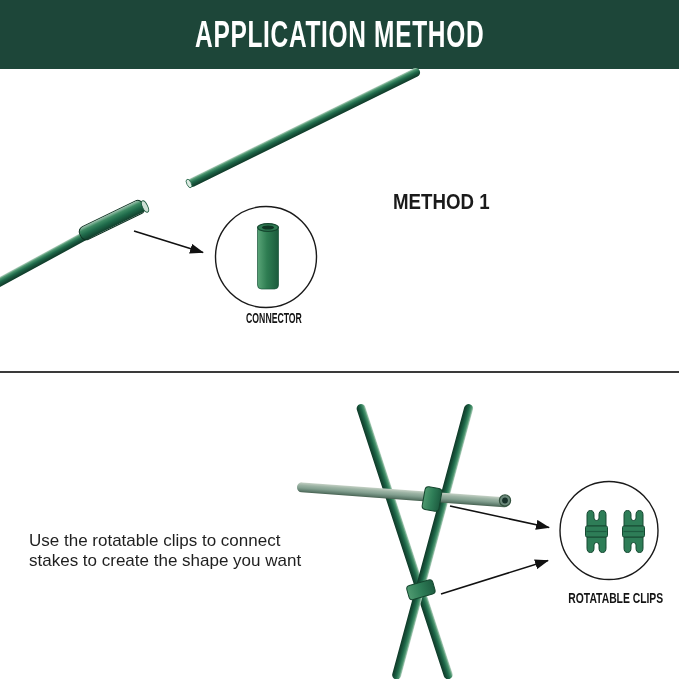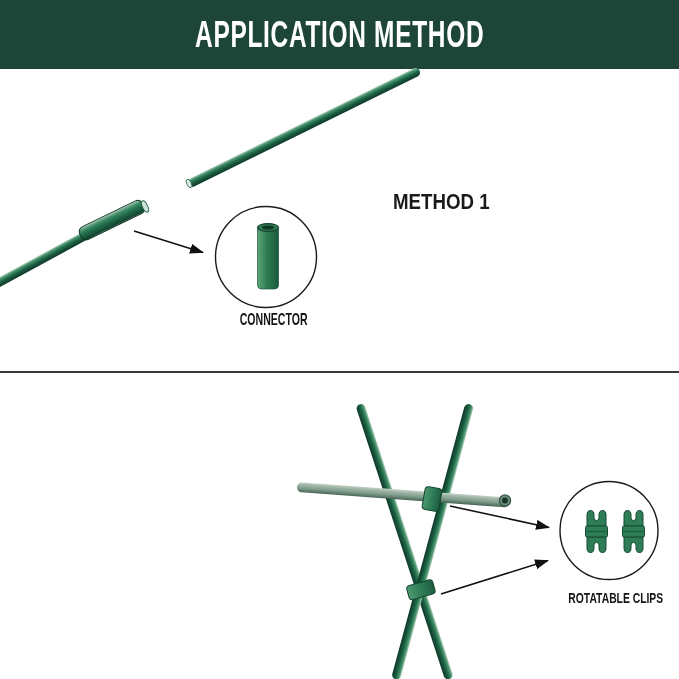--- a/index.html
+++ b/index.html
@@ -37,21 +37,21 @@
   }
   .h-method .cond{display:inline-block;transform:scaleX(0.85);transform-origin:left center;white-space:nowrap;}
   .p-method{
     position:absolute;color:#1f1f1f;font-size:17px;line-height:19.5px;white-space:pre-line;
   }
   .callout-label{
     position:absolute;width:200px;text-align:center;color:#141414;
     font-weight:bold;
   }
   .callout-label .cond{display:inline-block;transform-origin:center;white-space:nowrap;}
-  #connector-label{top:310px;left:174px;font-size:17px;}
+  #connector-label{top:310px;left:174px;font-size:14px;}
   #connector-label .cond{transform:scaleX(0.62);}
   #rotatable-label{top:589px;left:516px;font-size:15px;}
   #rotatable-label .cond{transform:scaleX(0.69);}
   .divider{
     position:absolute;left:0;top:371px;width:679px;height:2px;background:#3a3a3a;
   }
   
   #overlay{position:absolute;left:0;top:0;pointer-events:none;}
 </style>
 </head>
@@ -69,20 +69,22 @@
 
   <div class="h-method" style="left:393px;top:190px;">
     <span class="cond">METHOD 1</span>
   </div>
   <div class="callout-label" id="connector-label">
     <span class="cond">CONNECTOR</span>
   </div>
 
   <div class="divider"></div>
 
+  <div class="p-method" style="left:29px;top:531px;">Use the rotatable clips to connect
+stakes to create the shape you want</div>
   <div class="callout-label" id="rotatable-label">
     <span class="cond">ROTATABLE CLIPS</span>
   </div>
 
   <div class="stake" style="left:360px;top:399.75px;width:289px;transform:rotate(71.9deg);"></div>
   <div class="stake" style="left:470px;top:399.75px;width:285px;transform:rotate(105.1deg);"></div>
   <div class="stake-sage" style="left:297px;top:481.5px;width:213px;transform:rotate(4.2deg);"></div>
 
   <svg id="overlay" width="679" height="679" viewBox="0 0 679 679">
     <defs>

